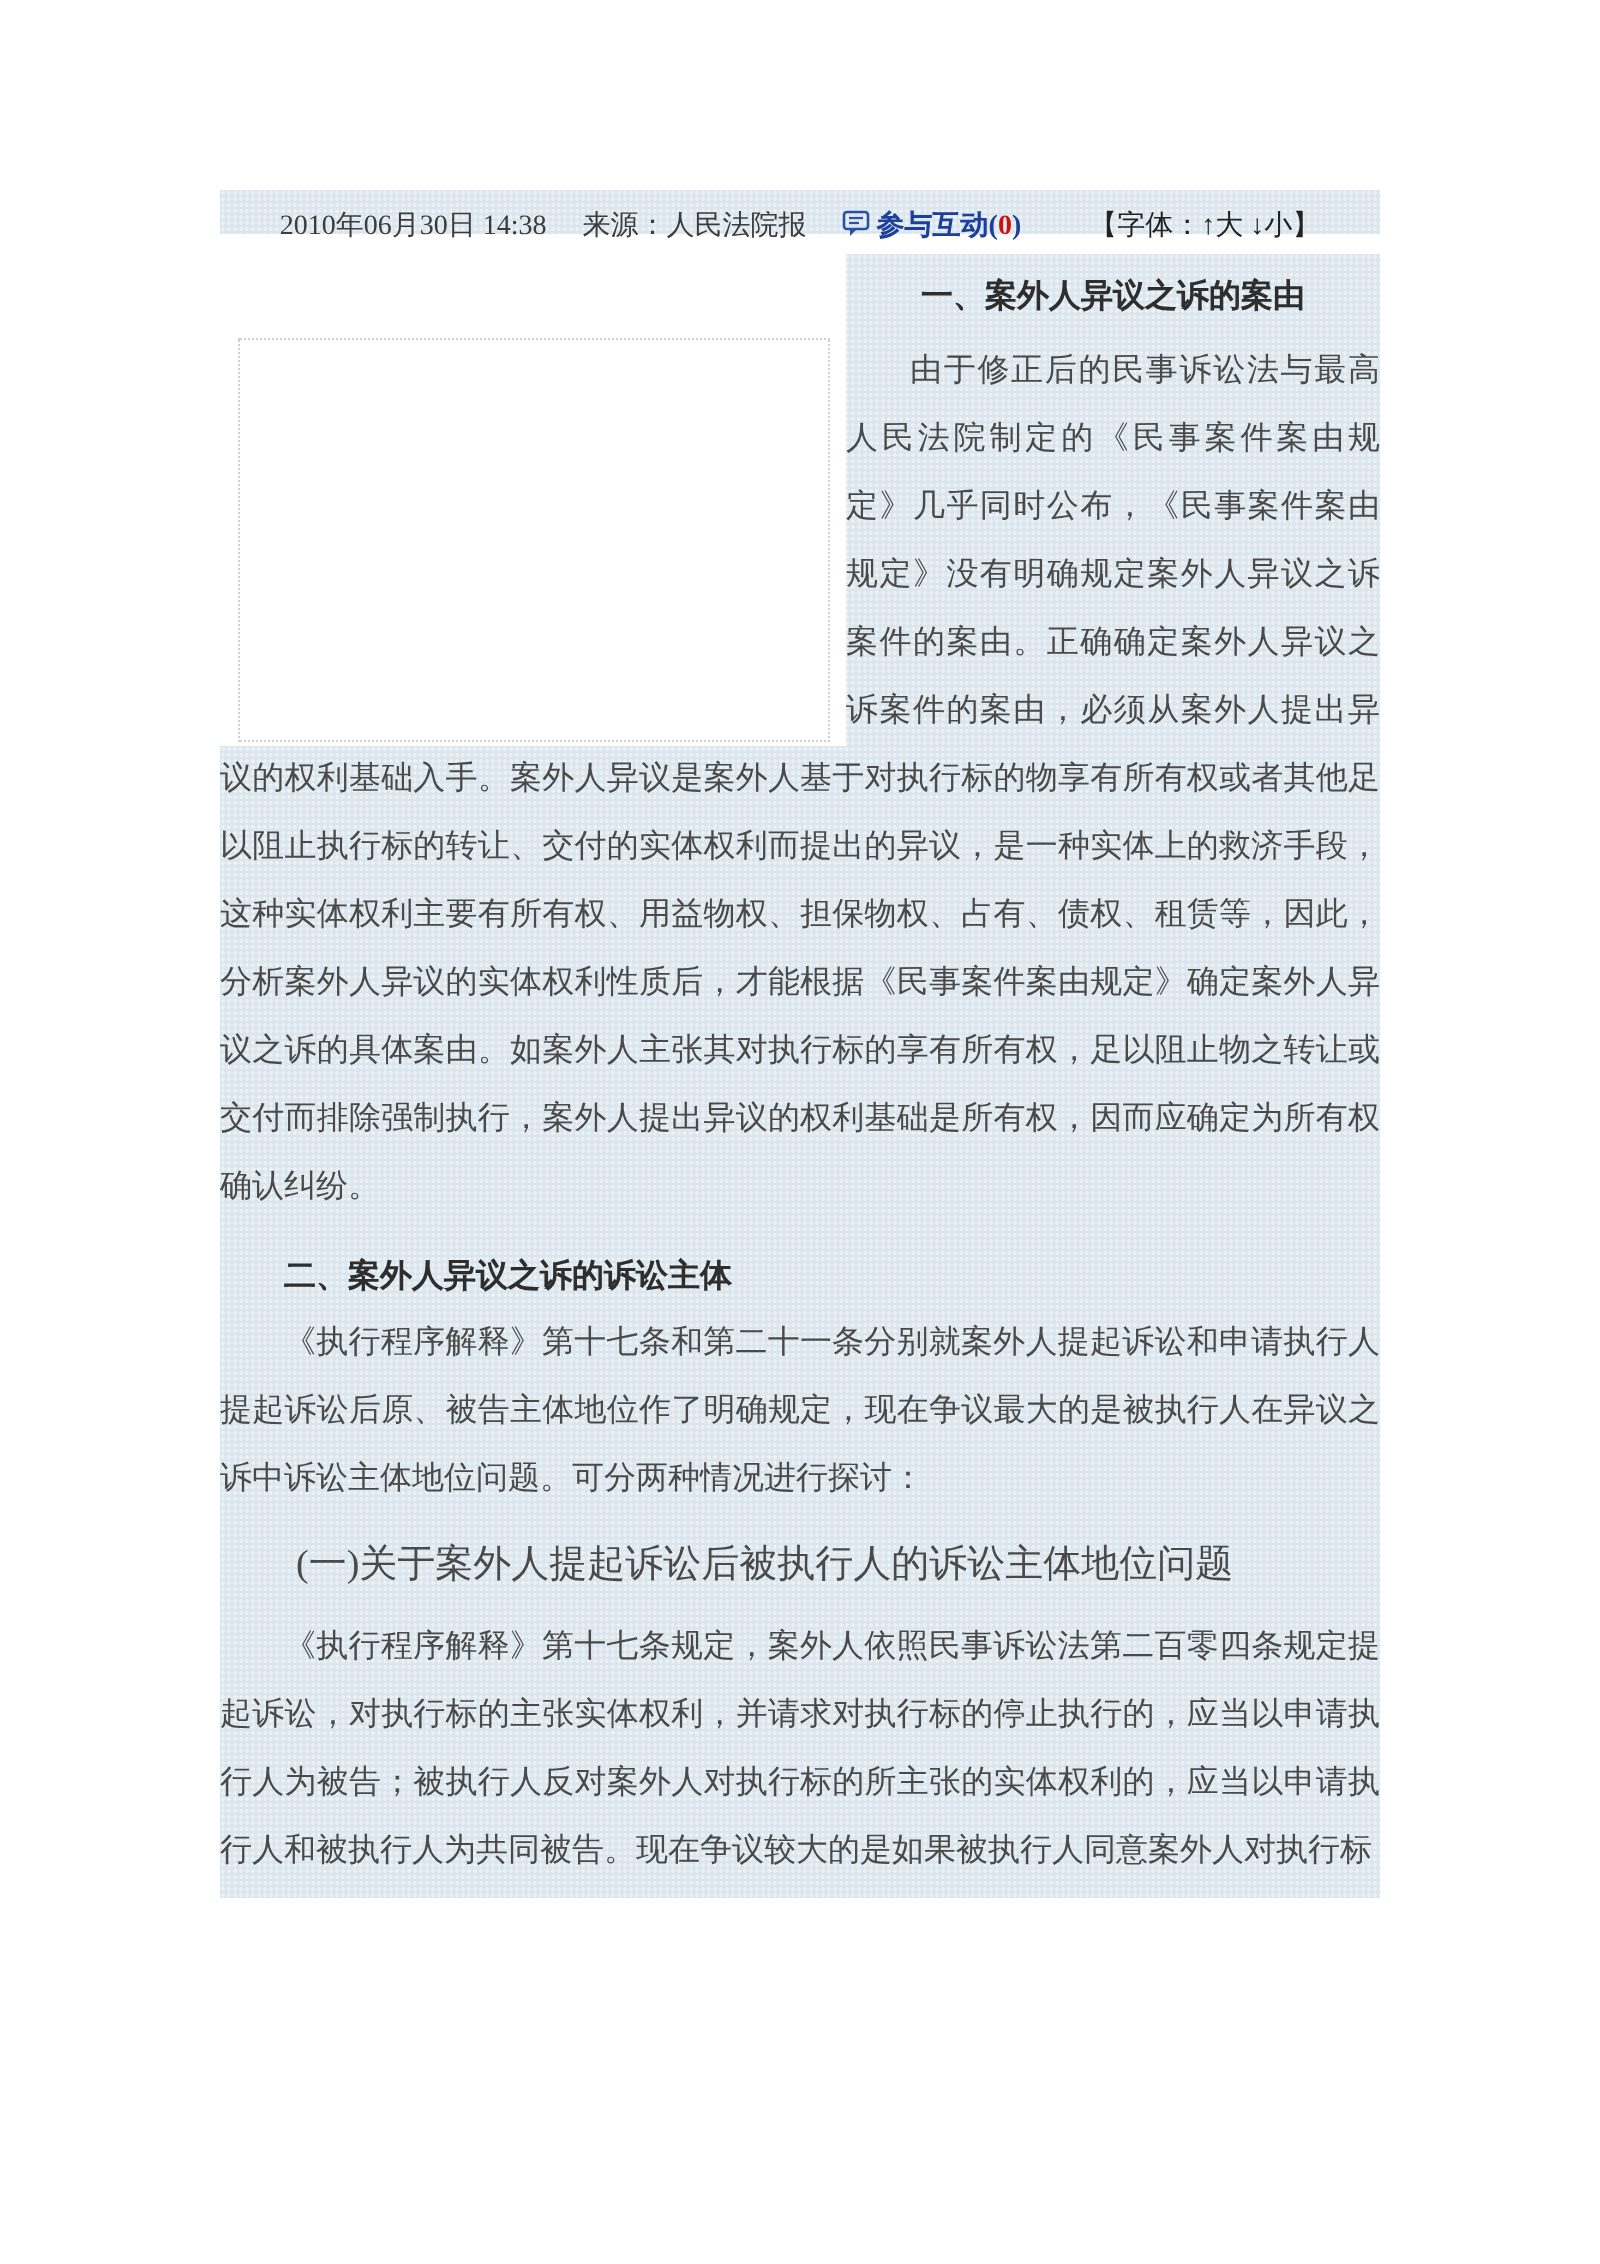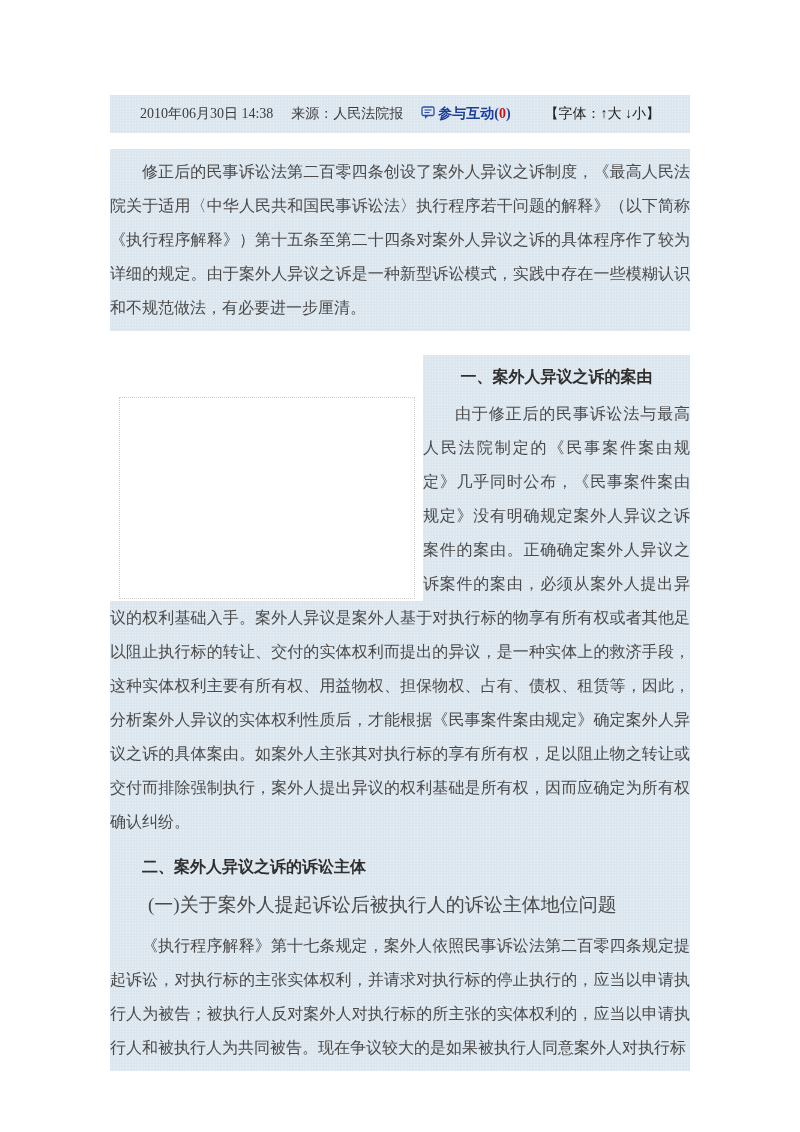--- a/index.html
+++ b/index.html
@@ -11,21 +11,21 @@
   .page{width:580px;margin:0 auto;padding-top:95px;}
 
   .hl{
     background-color:#dce6ef;
     background-image:radial-gradient(circle, rgba(255,255,255,.45) 1px, rgba(0,0,0,0) 1px);
     background-size:3px 3px;
   }
 
   
   .meta-bar{
-    height:38px;line-height:38px;text-align:center;
+    height:22px;line-height:38px;text-align:center;
     font-size:14px;color:#3c3c3c;margin-bottom:10px;white-space:nowrap;
   }
   .meta-bar .gap{display:inline-block;width:18px;}
   .meta-bar .gap-wide{display:inline-block;width:34px;}
   .interact{color:#1c3f9a;font-weight:bold;text-decoration:none;cursor:pointer;}
   .interact svg{vertical-align:-2px;margin-right:2px;}
   .interact .num{color:#cc1111;font-weight:bold;}
   .font-ctl{color:#222;}
   .font-btn{cursor:pointer;color:#222;}
 
@@ -69,34 +69,34 @@
 
   <div class="meta-bar hl">
     <span>2010年06月30日 14:38</span><span class="gap"></span><span>来源：</span><span>人民法院报</span><span class="gap"></span><a class="interact"><svg width="15" height="14" viewBox="0 0 15 14">
           <rect x="1" y="1" width="12" height="8.5" rx="1.5" fill="none" stroke="#2b50a8" stroke-width="1.3"></rect>
           <line x1="3.5" y1="4" x2="10.5" y2="4" stroke="#2b50a8" stroke-width="1.1"></line>
           <line x1="3.5" y1="6.5" x2="8.5" y2="6.5" stroke="#2b50a8" stroke-width="1.1"></line>
           <path d="M4 9.5 L4 13 L7.5 9.5 Z" fill="#2b50a8"></path>
         </svg><span>参与互动</span><span>(</span><span class="num">0</span><span>)</span></a><span class="gap-wide"></span><span class="font-ctl"><span>【字体：</span><span class="font-btn">↑大</span>&nbsp;<span class="font-btn">↓小</span><span>】</span></span>
   </div>
 
-  <p class="intro hl">修正后的民事诉讼法第二百零四条创设了案外人异议之诉制度，《最高人民法院关于适用〈中华人民共和国民事诉讼法〉执行程序若干问题的解释》（以下简称《执行程序解释》）第十五条至第二十四条对案外人异议之诉的具体程序作了较为详细的规定。由于案外人异议之诉是一种新型诉讼模式，实践中存在一些模糊认识和不规范做法，有必要进一步厘清。</p>
 
   <div class="main-block hl">
 
     <div class="image-float">
       <div class="img-placeholder"></div>
     </div>
 
     <h3 class="sec-heading-center">一、案外人异议之诉的案由</h3>
 
     <p class="body-para">由于修正后的民事诉讼法与最高人民法院制定的《民事案件案由规定》几乎同时公布，《民事案件案由规定》没有明确规定案外人异议之诉案件的案由。正确确定案外人异议之诉案件的案由，必须从案外人提出异议的权利基础入手。案外人异议是案外人基于对执行标的物享有所有权或者其他足以阻止执行标的转让、交付的实体权利而提出的异议，是一种实体上的救济手段，这种实体权利主要有所有权、用益物权、担保物权、占有、债权、租赁等，因此，分析案外人异议的实体权利性质后，才能根据《民事案件案由规定》确定案外人异议之诉的具体案由。如案外人主张其对执行标的享有所有权，足以阻止物之转让或交付而排除强制执行，案外人提出异议的权利基础是所有权，因而应确定为所有权确认纠纷。</p>
 
     <h3 class="sec-heading-left">二、案外人异议之诉的诉讼主体</h3>
 
+    <p class="body-para">《执行程序解释》第十七条和第二十一条分别就案外人提起诉讼和申请执行人提起诉讼后原、被告主体地位作了明确规定，现在争议最大的是被执行人在异议之诉中诉讼主体地位问题。可分两种情况进行探讨：</p>
 
     <p class="sub-heading">(一)关于案外人提起诉讼后被执行人的诉讼主体地位问题</p>
 
     <p class="body-para">《执行程序解释》第十七条规定，案外人依照民事诉讼法第二百零四条规定提起诉讼，对执行标的主张实体权利，并请求对执行标的停止执行的，应当以申请执行人为被告；被执行人反对案外人对执行标的所主张的实体权利的，应当以申请执行人和被执行人为共同被告。现在争议较大的是如果被执行人同意案外人对执行标</p>
 
   </div>
 
 </div>
 
 </body></html>

